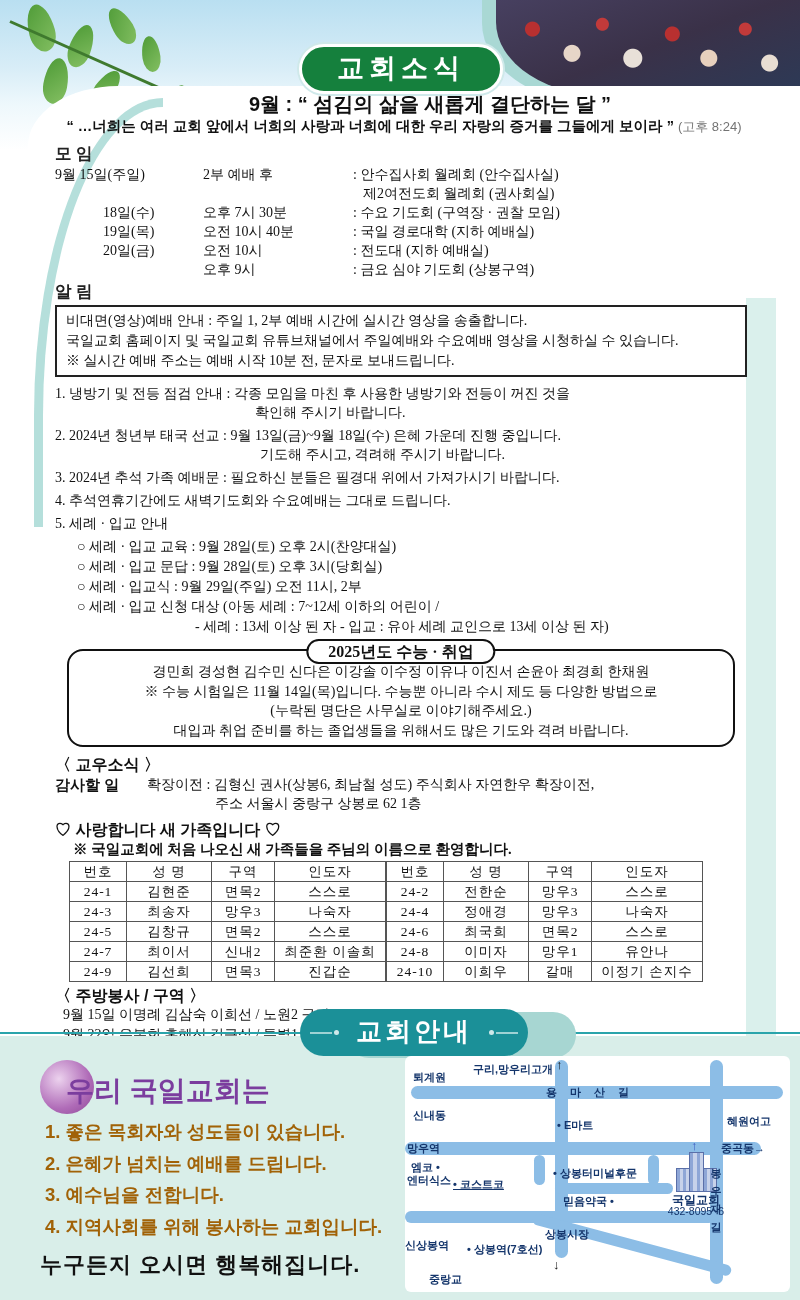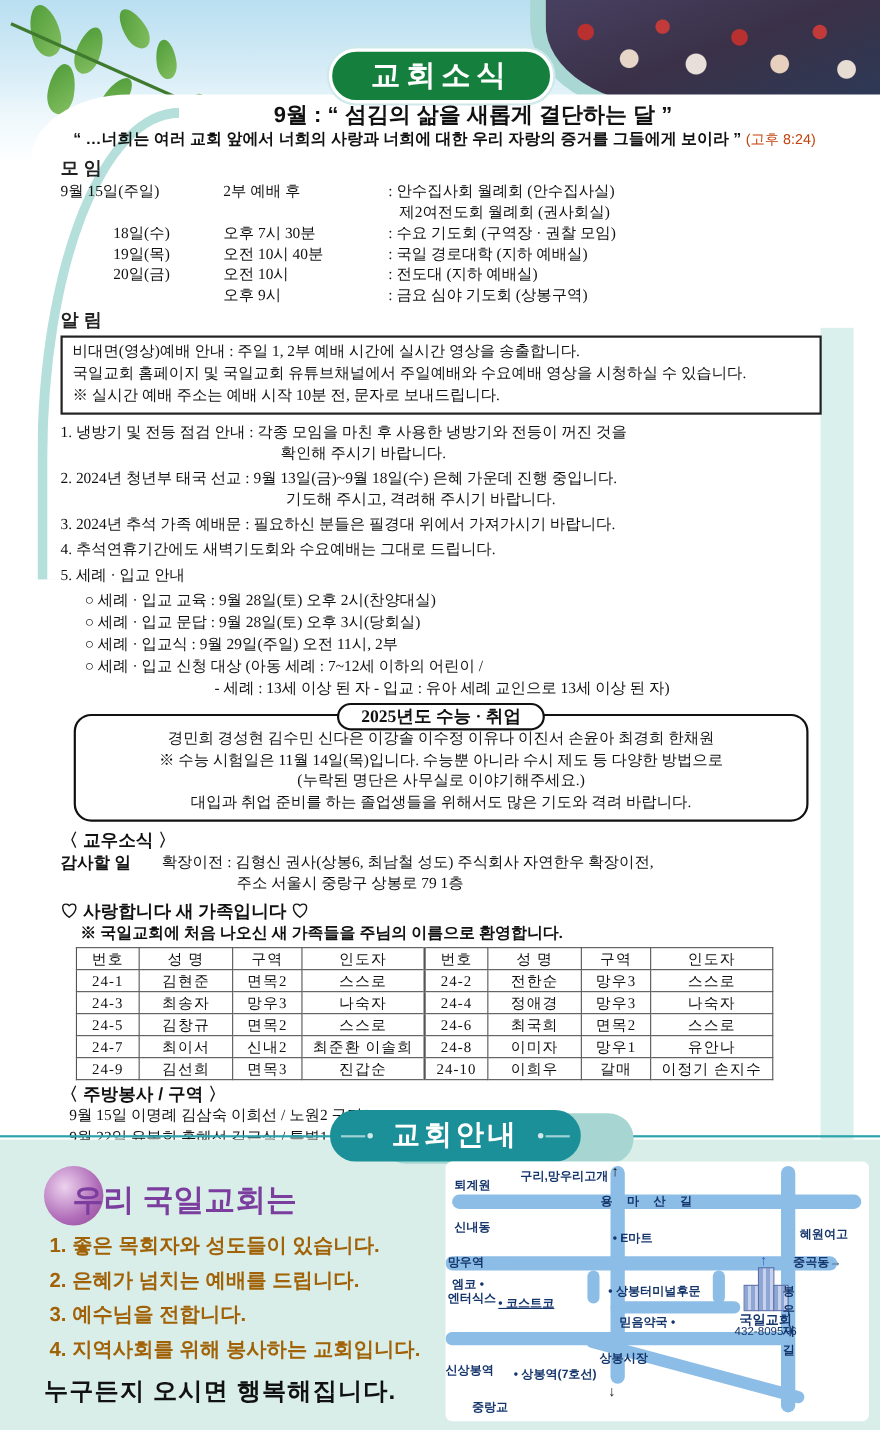--- a/index.html
+++ b/index.html
@@ -32,21 +32,21 @@
        border-top-left-radius:130px 320px;border-bottom:0;border-right:0;}
   .right-band{position:absolute;top:298px;right:24px;width:30px;height:738px;background:#daf0ec;}
   .title-pill{position:absolute;left:299px;top:44px;width:198px;height:44px;background:#15803d;
        border:3px solid #fff;border-radius:26px;box-shadow:0 0 0 2px #cfe9ea;
        color:#fff;font-family:"Liberation Sans",sans-serif;font-weight:bold;font-size:27px;
        line-height:42px;text-align:center;letter-spacing:5px;}
   .subtitle{position:absolute;top:91px;left:130px;width:600px;text-align:center;
        font-family:"Liberation Sans",sans-serif;font-weight:bold;font-size:20px;color:#101010;}
   .quote{position:absolute;top:117px;left:36px;width:736px;text-align:center;
        font-family:"Liberation Sans",sans-serif;font-weight:bold;font-size:14.5px;color:#101010;}
-  .quote .ref{color:#c2410c;font-weight:normal;font-size:13px;}
+  .quote .ref{color:#737373;font-weight:normal;font-size:13px;}
 
   
   .main{position:absolute;top:141px;left:55px;width:692px;font-size:14px;line-height:19px;}
   .section-head{font-family:"Liberation Sans",sans-serif;font-weight:bold;font-size:16.5px;
        color:#222;margin:3px 0 2px 0;}
   .m-row{display:flex;}
   .m-date{width:148px;}
   .m-date.ind{padding-left:48px;width:100px;}
   .m-time{width:150px;}
   .m-desc{flex:1;}
@@ -210,21 +210,21 @@
       <div>※ 수능 시험일은 11월 14일(목)입니다. 수능뿐 아니라 수시 제도 등 다양한 방법으로</div>
       <div>(누락된 명단은 사무실로 이야기해주세요.)</div>
       <div>대입과 취업 준비를 하는 졸업생들을 위해서도 많은 기도와 격려 바랍니다.</div>
     </div>
 
     <div class="member-head">〈 교우소식 〉</div>
     <div class="member-row">
       <span class="member-label">감사할 일</span>
       <span class="member-text">확장이전 : 김형신 권사(상봉6, 최남철 성도) 주식회사 자연한우 확장이전,</span>
     </div>
-    <div class="member-line2">주소 서울시 중랑구 상봉로 79 1층</div>
+    <div class="member-line2">주소 서울시 중랑구 상봉로 62 1층</div>
 
     <div class="family-title">♡ 사랑합니다 새 가족입니다 ♡</div>
     <div class="family-sub">※ 국일교회에 처음 나오신 새 가족들을 주님의 이름으로 환영합니다.</div>
     <table class="family">
       <tbody>
           <tr>
         <td class="c-no">번호</td>
         <td class="c-nm">성 명</td>
         <td class="c-gu">구역</td>
         <td class="c-ld mid">인도자</td>

